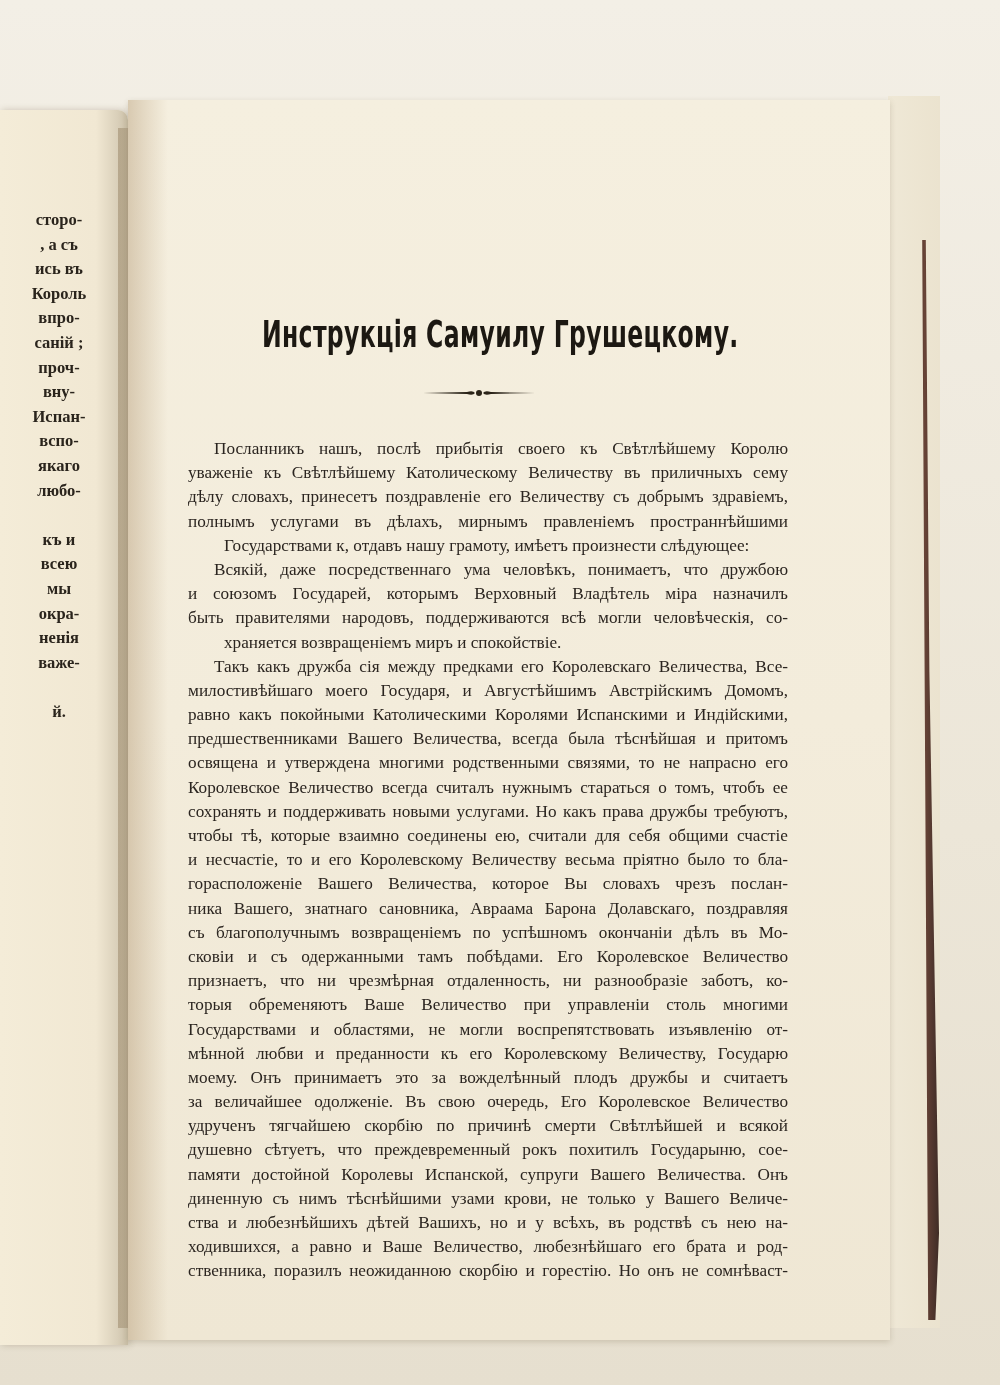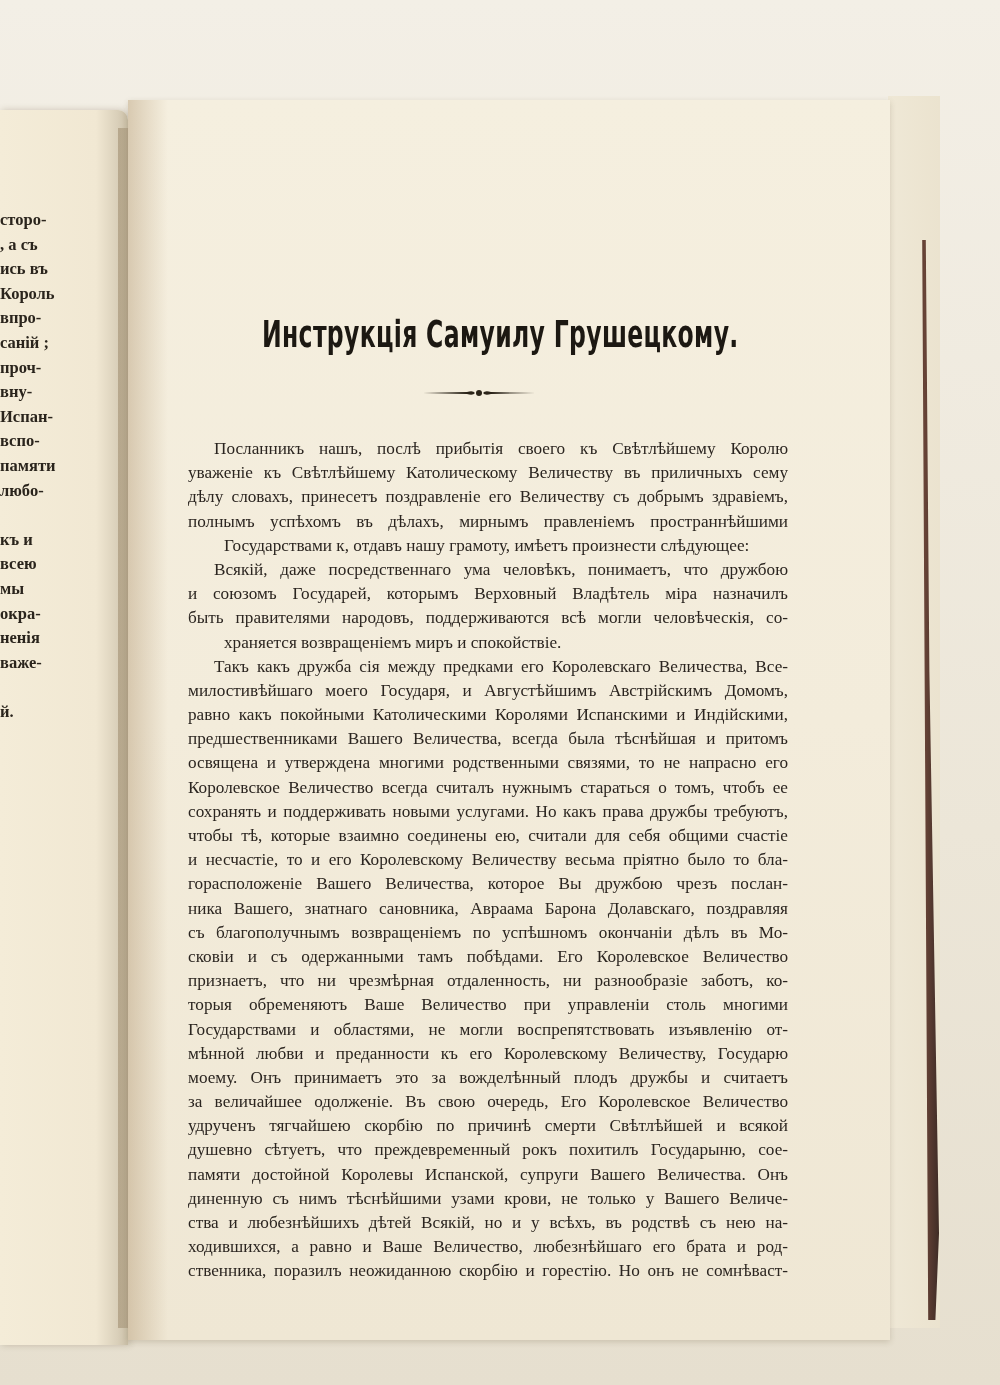--- a/index.html
+++ b/index.html
@@ -13,21 +13,21 @@
     background:linear-gradient(180deg,#f3efe6 0%,#ece6d8 60%,#e6dfcf 100%);
   }
   .left-page {
     position:absolute; left:0; top:110px; width:128px; height:1235px;
     background:linear-gradient(90deg,#f4ecd8 0%,#f1e8d3 75%,#d9cfb9 92%,#c9bea6 100%);
     box-shadow: 2px 0 6px rgba(90,70,40,0.25);
     border-radius:0 10px 0 0;
   }
   .left-lines {
     position:absolute; left:0; top:208px; width:118px;
-    font-size:16.5px; line-height:24.6px; color:#2a241c; text-align:left;
+    font-size:16.5px; line-height:24.6px; color:#2a241c; text-align:center;
     font-weight:bold;
   }
   .left-lines div { white-space:nowrap; overflow:hidden; }
   .spine-shadow {
     position:absolute; left:118px; top:128px; width:26px; height:1200px;
     background:linear-gradient(90deg,rgba(120,95,60,0.35),rgba(120,95,60,0.05));
   }
   .right-edge {
     position:absolute; left:888px; top:96px; width:52px; height:1232px;
     background:linear-gradient(90deg,#efe8d6 0%,#ebe3cf 100%);
@@ -76,21 +76,21 @@
     <div>сторо-</div>
     <div>, а съ</div>
     <div>ись въ</div>
     <div>Король</div>
     <div>впро-</div>
     <div>саній ;</div>
     <div>проч-</div>
     <div>вну-</div>
     <div>Испан-</div>
     <div>вспо-</div>
-    <div>памяти</div>
+    <div>якаго</div>
     <div>любо-</div>
     <div>&nbsp;</div>
     <div>къ и</div>
     <div>всею</div>
     <div>мы</div>
     <div>окра-</div>
     <div>ненія</div>
     <div>важе-</div>
     <div>&nbsp;</div>
     <div>й.</div>
@@ -109,45 +109,45 @@
 <svg class="ornament" viewBox="0 0 112 10">
   <path d="M0 5 L44 4 Q50 2 52 5 Q50 8 44 6 Z" fill="#2a2318"></path>
   <circle cx="56" cy="5" r="3" fill="#2a2318"></circle>
   <path d="M112 5 L68 4 Q62 2 60 5 Q62 8 68 6 Z" fill="#2a2318"></path>
 </svg>
 
 <div class="body-text" id="body-text">
     <span class="line indent">Посланникъ нашъ, послѣ прибытія своего къ Свѣтлѣйшему Королю</span>
     <span class="line">уваженіе къ Свѣтлѣйшему Католическому Величеству въ приличныхъ сему</span>
     <span class="line">дѣлу словахъ, принесетъ поздравленіе его Величеству съ добрымъ здравіемъ,</span>
-    <span class="line">полнымъ успѣхомъ въ дѣлахъ, мирнымъ правленіемъ пространнѣйшими</span>
+    <span class="line">полнымъ услугами въ дѣлахъ, мирнымъ правленіемъ пространнѣйшими</span>
     <span class="line last">Государствами к, отдавъ нашу грамоту, имѣетъ произнести слѣдующее:</span>
     <span class="line indent">Всякій, даже посредственнаго ума человѣкъ, понимаетъ, что дружбою</span>
     <span class="line">и союзомъ Государей, которымъ Верховный Владѣтель міра назначилъ</span>
     <span class="line">быть правителями народовъ, поддерживаются всѣ могли человѣческія, со-</span>
     <span class="line last">храняется возвращеніемъ миръ и спокойствіе.</span>
     <span class="line indent">Такъ какъ дружба сія между предками его Королевскаго Величества, Все-</span>
     <span class="line">милостивѣйшаго моего Государя, и Августѣйшимъ Австрійскимъ Домомъ,</span>
     <span class="line">равно какъ покойными Католическими Королями Испанскими и Индійскими,</span>
     <span class="line">предшественниками Вашего Величества, всегда была тѣснѣйшая и притомъ</span>
     <span class="line">освящена и утверждена многими родственными связями, то не напрасно его</span>
     <span class="line">Королевское Величество всегда считалъ нужнымъ стараться о томъ, чтобъ ее</span>
     <span class="line">сохранять и поддерживать новыми услугами. Но какъ права дружбы требуютъ,</span>
     <span class="line">чтобы тѣ, которые взаимно соединены ею, считали для себя общими счастіе</span>
     <span class="line">и несчастіе, то и его Королевскому Величеству весьма пріятно было то бла-</span>
-    <span class="line">горасположеніе Вашего Величества, которое Вы дружбою чрезъ послан-</span>
+    <span class="line">горасположеніе Вашего Величества, которое Вы словахъ чрезъ послан-</span>
     <span class="line">ника Вашего, знатнаго сановника, Авраама Барона Долавскаго, поздравляя</span>
     <span class="line">съ благополучнымъ возвращеніемъ по успѣшномъ окончаніи дѣлъ въ Мо-</span>
     <span class="line">сковіи и съ одержанными тамъ побѣдами. Его Королевское Величество</span>
     <span class="line">признаетъ, что ни чрезмѣрная отдаленность, ни разнообразіе заботъ, ко-</span>
     <span class="line">торыя обременяютъ Ваше Величество при управленіи столь многими</span>
     <span class="line">Государствами и областями, не могли воспрепятствовать изъявленію от-</span>
     <span class="line">мѣнной любви и преданности къ его Королевскому Величеству, Государю</span>
     <span class="line">моему. Онъ принимаетъ это за вожделѣнный плодъ дружбы и считаетъ</span>
     <span class="line">за величайшее одолженіе. Въ свою очередь, Его Королевское Величество</span>
     <span class="line">удрученъ тягчайшею скорбію по причинѣ смерти Свѣтлѣйшей и всякой</span>
     <span class="line">душевно сѣтуетъ, что преждевременный рокъ похитилъ Государыню, сое-</span>
     <span class="line">памяти достойной Королевы Испанской, супруги Вашего Величества. Онъ</span>
     <span class="line">диненную съ нимъ тѣснѣйшими узами крови, не только у Вашего Величе-</span>
-    <span class="line">ства и любезнѣйшихъ дѣтей Всякій, но и у всѣхъ, въ родствѣ съ нею на-</span>
+    <span class="line">ства и любезнѣйшихъ дѣтей Вашихъ, но и у всѣхъ, въ родствѣ съ нею на-</span>
     <span class="line">ходившихся, а равно и Ваше Величество, любезнѣйшаго его брата и род-</span>
     <span class="line">ственника, поразилъ неожиданною скорбію и горестію. Но онъ не сомнѣваст-</span>
   </div>
 
 </body></html>

